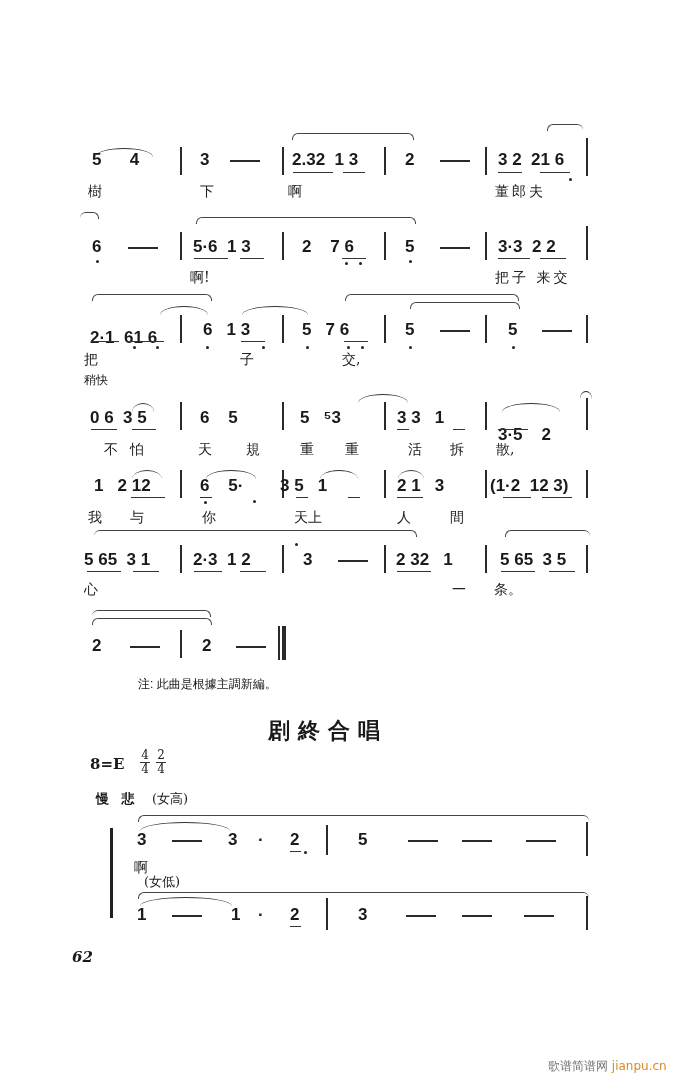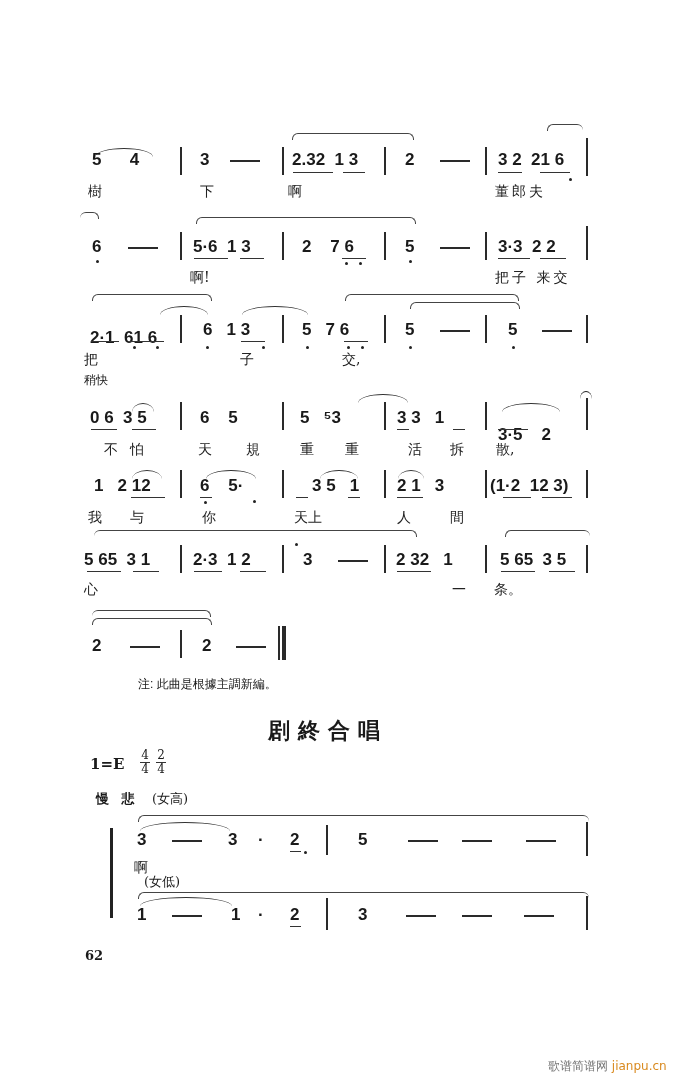--- a/index.html
+++ b/index.html
@@ -16,21 +16,21 @@
   .dot { position: absolute; width: 3px; height: 3px; border-radius: 50%; background: #222; }
   .slur { position: absolute; border-top: 1.4px solid #333; border-radius: 50% 50% 0 0 / 100% 100% 0 0; height: 8px; }
   .bracket { position: absolute; border-top: 1.2px solid #444; border-left: 1px solid #444; border-right: 1px solid #444; border-radius: 6px 6px 0 0; height: 6px; }
   .title { position: absolute; font-family: "DejaVu Serif", "Liberation Serif", serif; font-size: 22px; letter-spacing: 8px; font-weight: bold; }
   .note { position: absolute; font-family: Liberation Sans, sans-serif; font-size: 12px; }
   .key { position: absolute; font-family: "DejaVu Serif", "Liberation Serif", serif; font-size: 15px; font-weight: bold; }
   .frac { position: absolute; font-family: "DejaVu Serif", "Liberation Serif", serif; font-size: 12px; text-align: center; line-height: 13px; }
   .frac span { display: block; }
   .frac .ln { border-top: 1px solid #333; width: 10px; margin: 0 auto; }
   .tempo { position: absolute; font-family: "DejaVu Serif", "Liberation Serif", serif; font-size: 13px; }
-  .pagenum { position: absolute; font-family: "DejaVu Serif", "Liberation Serif", serif; font-weight: bold; font-size: 13px; margin-left: 13px; }
+  .pagenum { position: absolute; font-family: "DejaVu Serif", "Liberation Serif", serif; font-style: italic; font-weight: bold; font-size: 15px; }
   .wm { position: absolute; font-family: "DejaVu Sans", sans-serif; font-size: 12px; color: #777; }
   .wm .url { color: #d98a1f; }
   .brace { position: absolute; border-left: 3px solid #222; }
   .fermata { position: absolute; width: 12px; height: 7px; border-top: 1.5px solid #222; border-radius: 50% 50% 0 0 / 100% 100% 0 0; }
 </style>
 </head>
 <body>
 
 <div>
   <div class="slur" style="left:95px;top:148px;width:58px;"></div>
@@ -159,21 +159,21 @@
   <div class="n" style="left:94px;top:476px;">1   2 12</div>
   <div class="ul" style="left:131px;top:497px;width:34px;"></div>
   <div class="bar" style="left:180px;top:470px;height:28px;"></div>
   <div class="slur" style="left:206px;top:470px;width:50px;"></div>
   <div class="n" style="left:200px;top:476px;">6    5·</div>
   <div class="ul" style="left:200px;top:497px;width:12px;"></div>
   <div class="dot" style="left:204px;top:501px;"></div>
   <div class="dot" style="left:253px;top:500px;"></div>
   <div class="bar" style="left:282px;top:470px;height:28px;"></div>
   <div class="slur" style="left:320px;top:470px;width:38px;"></div>
-  <div class="n" style="left:312px;top:476px;">3 5   1</div>
+  <div class="n" style="left:280px;top:476px;">3 5   1</div>
   <div class="ul" style="left:296px;top:497px;width:12px;"></div>
   <div class="ul" style="left:348px;top:497px;width:12px;"></div>
   <div class="bar" style="left:384px;top:470px;height:28px;"></div>
   <div class="slur" style="left:398px;top:470px;width:26px;"></div>
   <div class="n" style="left:397px;top:476px;">2 1   3</div>
   <div class="ul" style="left:397px;top:497px;width:26px;"></div>
   <div class="bar" style="left:485px;top:470px;height:28px;"></div>
   <div class="n" style="left:490px;top:476px;">(1·2  12 3)</div>
   <div class="ul" style="left:503px;top:497px;width:28px;"></div>
   <div class="ul" style="left:542px;top:497px;width:30px;"></div>
@@ -222,21 +222,21 @@
   <div class="n" style="left:202px;top:636px;">2</div>
   <div class="dash" style="left:236px;top:646px;"></div>
   <div class="bar" style="left:278px;top:626px;height:34px;width:1.5px;"></div>
   <div class="bar" style="left:282px;top:626px;height:34px;width:3.5px;"></div>
 </div>
 
 <div class="note" style="left:138px;top:676px;">注: 此曲是根據主調新編。</div>
 
 <div class="title" style="left:268px;top:716px;">剧終合唱</div>
 
-<div class="key" style="left:90px;top:755px;">1=E</div>
+<div class="key" style="left:90px;top:755px;">8=E</div>
 <div class="frac" style="left:140px;top:749px;">
   <span>4</span>
   <span class="ln"></span>
   <span>4</span>
 </div>
 <div class="frac" style="left:156px;top:749px;">
   <span>2</span>
   <span class="ln"></span>
   <span>4</span>
 </div>

